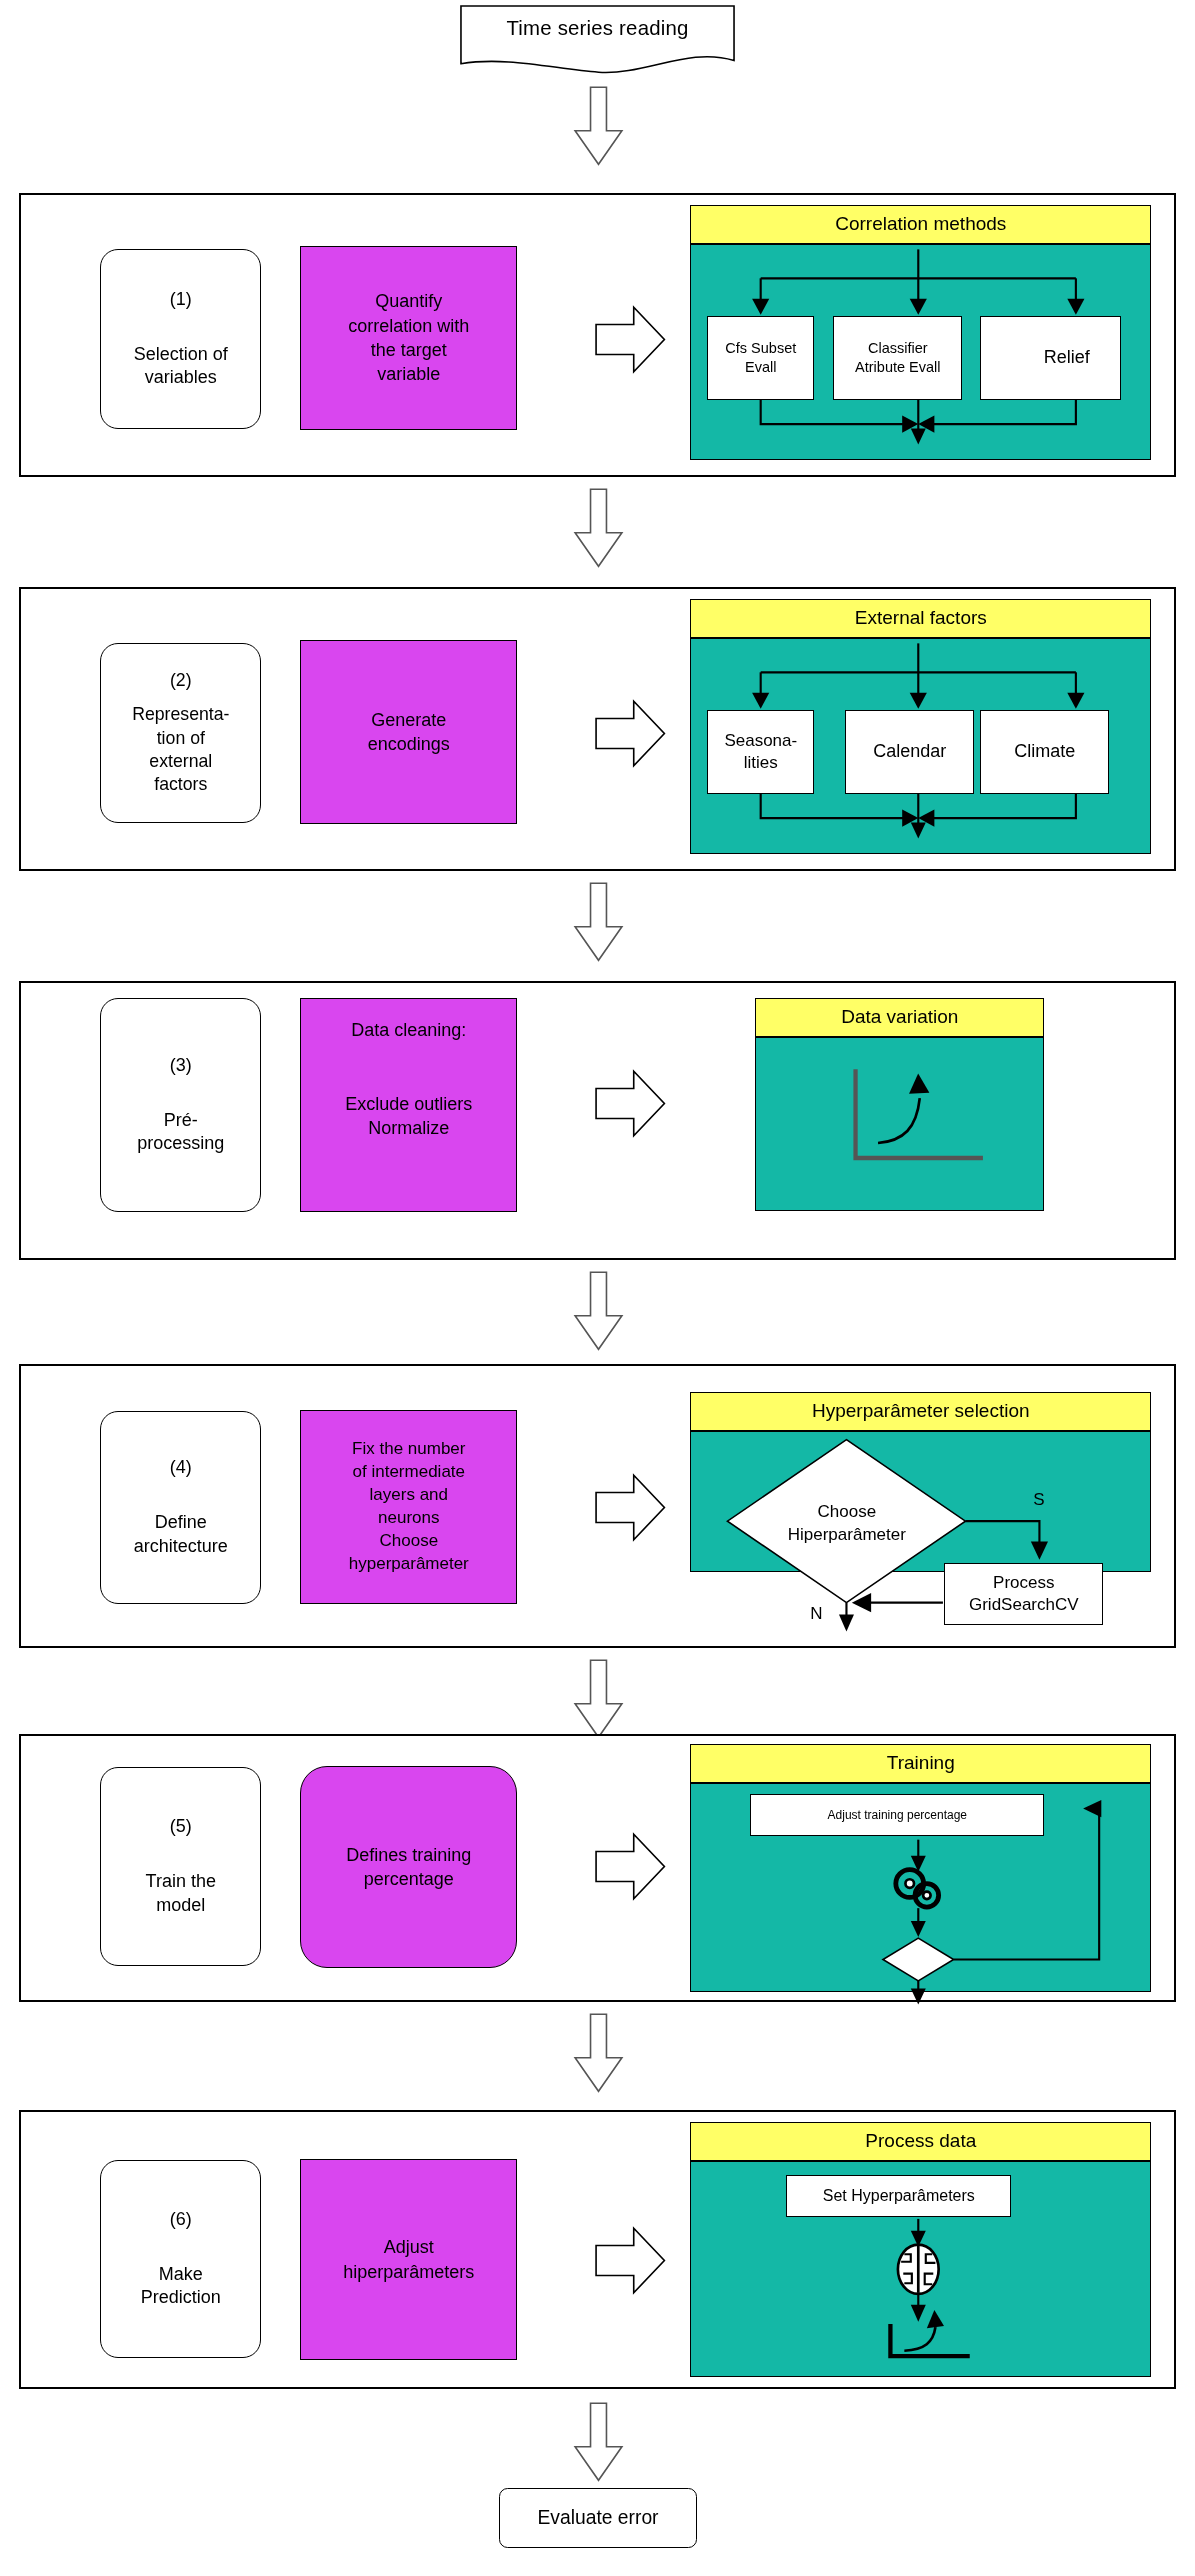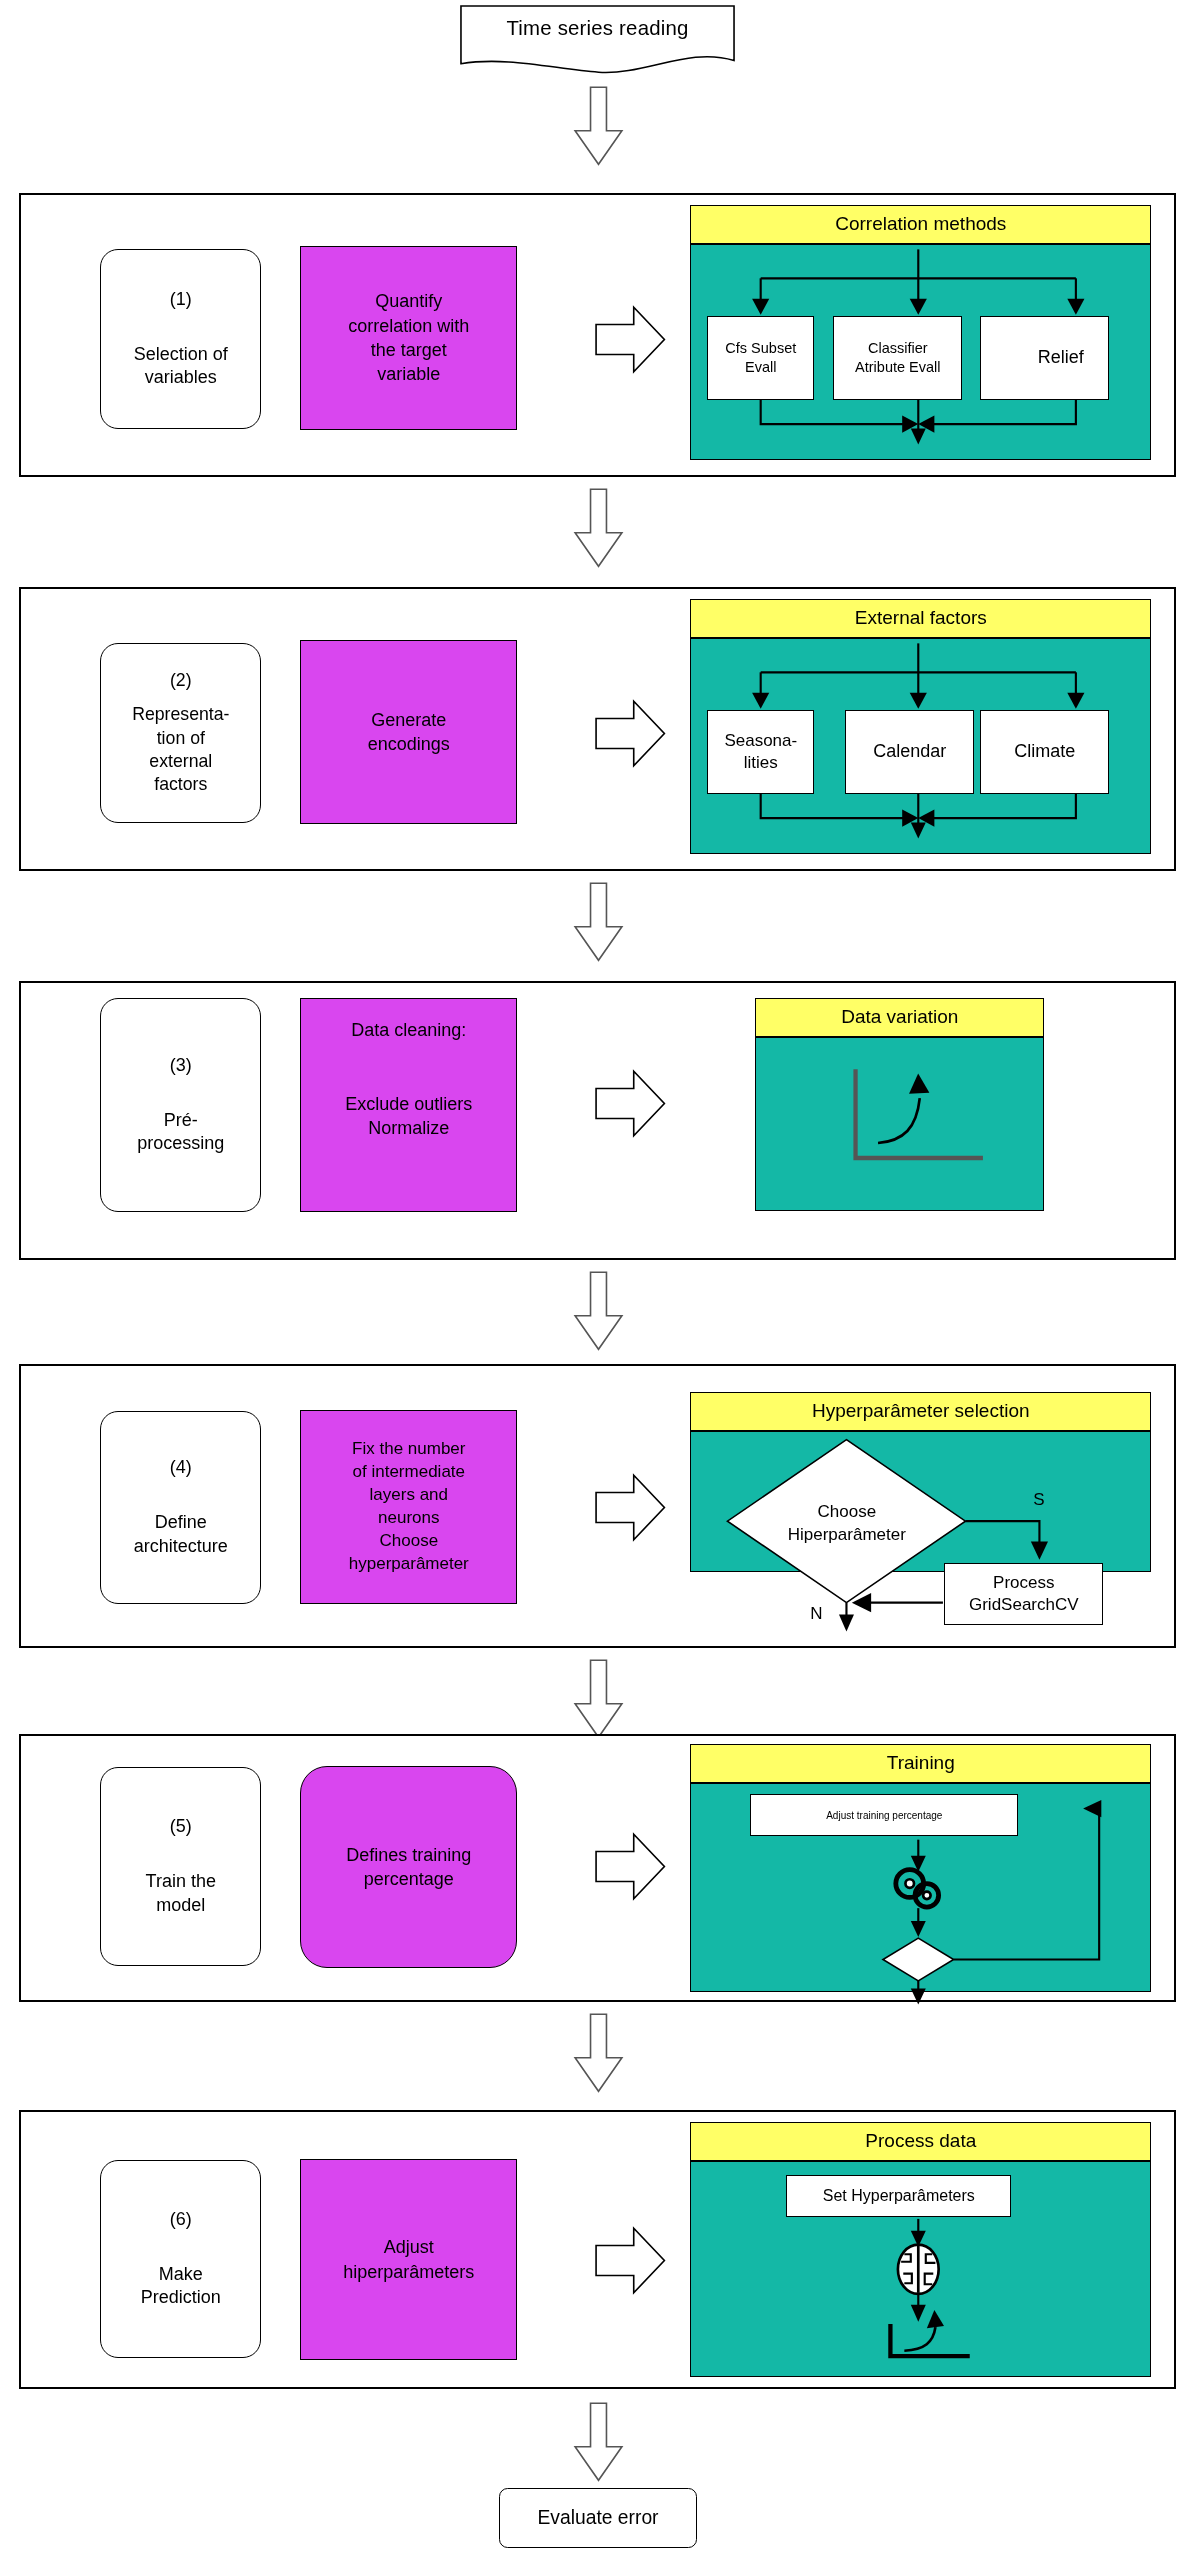--- a/index.html
+++ b/index.html
@@ -113,21 +113,21 @@
         <polygon points="424,372 410,342 438,342" fill="#000"></polygon>
       </svg>
       <div class="leafbox" style="left:16px;top:71px;width:107px;height:84px;">
         <span>Cfs Subset</span>
         <span>Evall</span>
       </div>
       <div class="leafbox" style="left:142px;top:71px;width:129px;height:84px;">
         <span>Classifier</span>
         <span>Atribute Evall</span>
       </div>
-      <div class="leafbox" style="left:289px;top:71px;width:129px;height:84px;font-size:18px;padding-left:34px;">
+      <div class="leafbox" style="left:289px;top:71px;width:141px;height:84px;font-size:18px;padding-left:34px;">
         <span>Relief</span>
       </div>
     </div>
   </div>
 </div>
 
 <div class="abs blockarrow" style="left:573px;top:488px;">
   <svg width="51" height="80" viewBox="0 0 96 150">
       <path d="M33 2 L63 2 L63 84 L92 84 L48 147 L4 84 L33 84 Z" fill="#fff" stroke="#555" stroke-width="3"></path>
     </svg>
@@ -302,21 +302,21 @@
         <polygon points="732,46 766,30 766,62" fill="#000"></polygon>
         <path d="M424 368 L424 404" stroke="#000" stroke-width="4" fill="none"></path>
         <polygon points="424,412 410,382 438,382" fill="#000"></polygon>
         <g>
           <circle cx="408" cy="186" r="26" fill="none" stroke="#000" stroke-width="9"></circle>
           <circle cx="408" cy="186" r="8" fill="#fff" stroke="#000" stroke-width="5"></circle>
           <circle cx="440" cy="208" r="22" fill="none" stroke="#000" stroke-width="9"></circle>
           <circle cx="440" cy="208" r="7" fill="#fff" stroke="#000" stroke-width="5"></circle>
         </g>
       </svg>
-      <div class="smallbox" style="left:59px;top:10.7px;width:268px;height:42px;font-size:10px;">
+      <div class="smallbox" style="left:59px;top:10.7px;width:294px;height:42px;font-size:12px;">
         <span>Adjust training percentage</span>
       </div>
     </div>
   </div>
 </div>
 
 <div class="abs blockarrow" style="left:573px;top:2013px;">
   <svg width="51" height="80" viewBox="0 0 96 150">
       <path d="M33 2 L63 2 L63 84 L92 84 L48 147 L4 84 L33 84 Z" fill="#fff" stroke="#555" stroke-width="3"></path>
     </svg>

